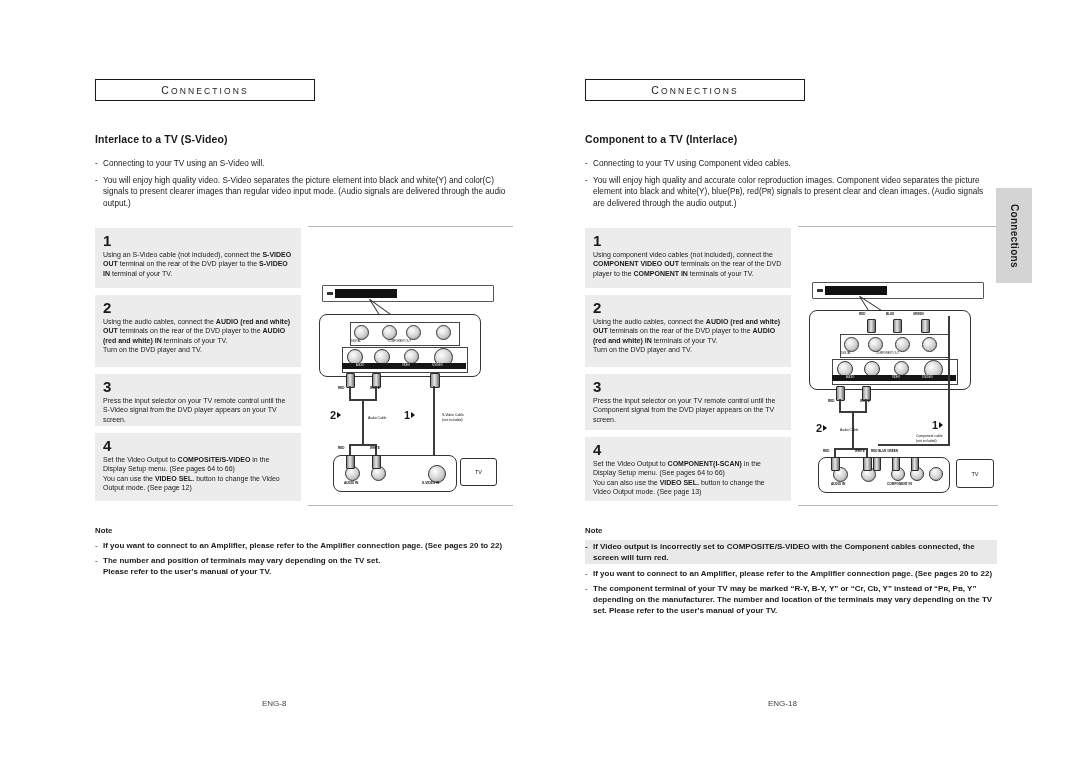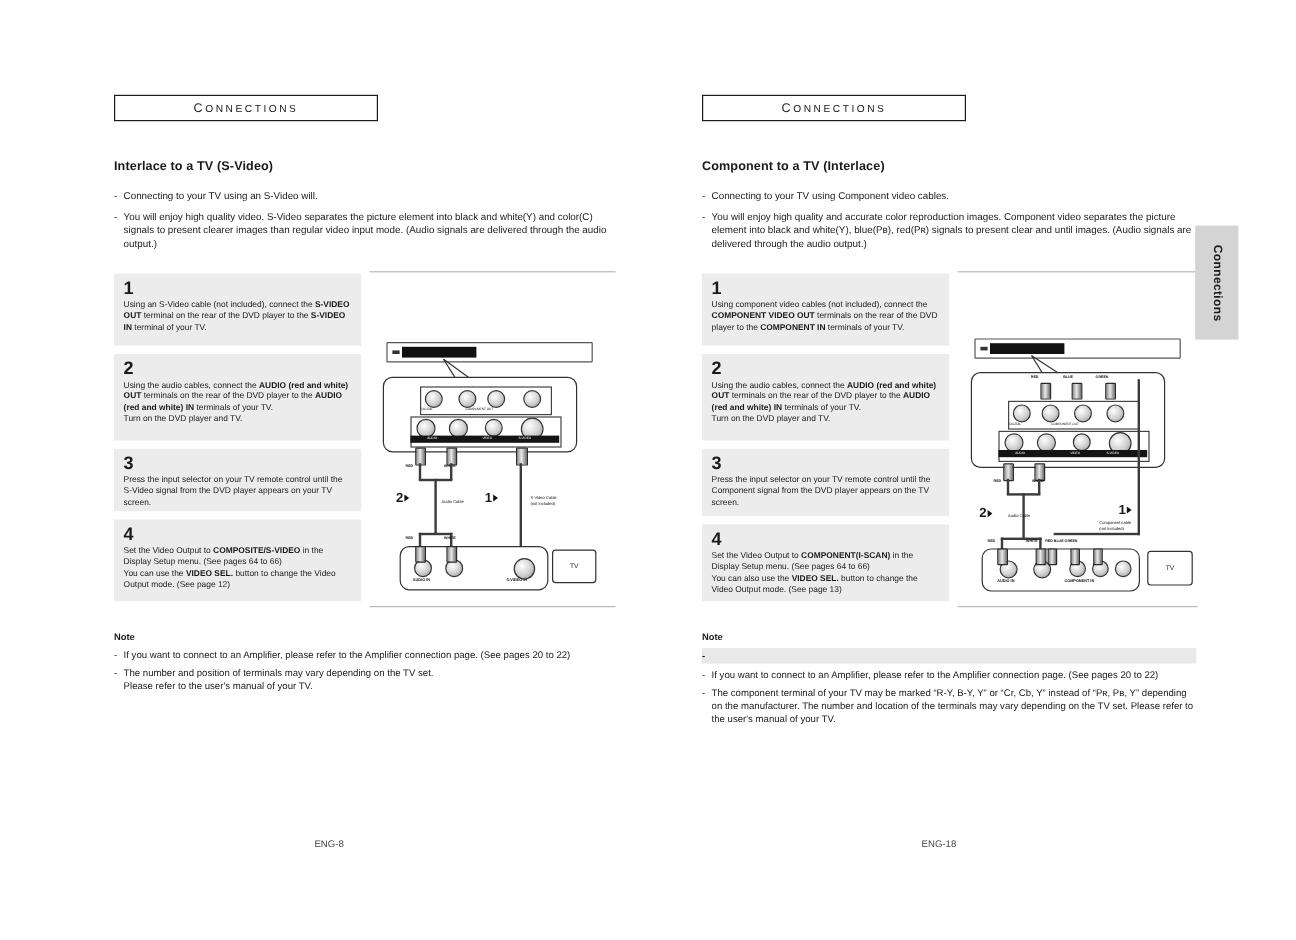--- a/index.html
+++ b/index.html
@@ -33,21 +33,21 @@
 
   
   .diagram-col{position:absolute;}
   .rule{position:absolute;height:1px;background:#b8b8b8;}
 
   
   .note{position:absolute;font-size:8px;line-height:11px;}
   .note .note-h{font-weight:bold;font-size:7.8px;margin-bottom:4px;}
   .note .nrow{display:flex;margin-bottom:4px;}
   .note .nrow .dash{width:8px;flex:none;}
-  .note .nrow .txt{flex:1;}
+  .note .nrow .txt{flex:1;font-weight:bold;}
   .note .nrow.hl{background:#e9e9e9;font-weight:bold;padding:1px 0;}
 
   .footer{position:absolute;font-size:8px;color:#444;}
 
   
   .sidetab{position:absolute;background:#d4d4d4;display:flex;align-items:center;
       justify-content:center;}
   .sidetab span{writing-mode:vertical-rl;font-size:10px;font-weight:bold;letter-spacing:.3px;}
   .dvd-top{position:absolute;border:1px solid #555;background:#fff;border-radius:1px;}
   .dvd-top .vent{position:absolute;background:#333;}
@@ -211,21 +211,21 @@
 
   <div class="sect-title" style="left:45px;top:133px;">Component to a TV (Interlace)</div>
 
   <div class="intro" style="left:45px;top:158px;width:412px;">
     <div class="bullet">
       <div class="dash">-</div>
       <div class="txt">Connecting to your TV using Component video cables.</div>
     </div>
     <div class="bullet">
       <div class="dash">-</div>
-      <div class="txt">You will enjoy high quality and accurate color reproduction images. Component video separates the picture element into black and white(Y), blue(Pʙ), red(Pʀ) signals to present clear and until images. (Audio signals are delivered through the audio output.)</div>
+      <div class="txt">You will enjoy high quality and accurate color reproduction images. Component video separates the picture element into black and white(Y), blue(Pʙ), red(Pʀ) signals to present clear and clean images. (Audio signals are delivered through the audio output.)</div>
     </div>
   </div>
 
   <div class="steps" style="left:45px;top:228px;width:206px;">
     <div class="step" style="height:60px;">
       <div class="num">1</div>
       <div class="body">Using component video cables (not included), connect the <b>COMPONENT VIDEO OUT</b> terminals on the rear of the DVD player to the <b>COMPONENT IN</b> terminals of your TV.</div>
     </div>
     <div class="step" style="height:72px;">
       <div class="num">2</div>
@@ -328,20 +328,21 @@
 
     <div class="tvbox" style="left:158px;top:233px;width:36px;height:27px;">
       <span>TV</span>
     </div>
   </div>
 
   <div class="note" style="left:45px;top:525px;width:412px;">
     <div class="note-h">Note</div>
     <div class="nrow hl">
       <div class="dash">-</div>
+      <div class="txt">If Video output is incorrectly set to COMPOSITE/S-VIDEO with the Component cables connected, the screen will turn red.</div>
     </div>
     <div class="nrow" style="margin-top:4px;">
       <div class="dash">-</div>
       <div class="txt">If you want to connect to an Amplifier, please refer to the Amplifier connection page. (See pages 20 to 22)</div>
     </div>
     <div class="nrow">
       <div class="dash">-</div>
       <div class="txt">The component terminal of your TV may be marked “R-Y, B-Y, Y” or “Cr, Cb, Y” instead of “Pʀ, Pʙ, Y” depending on the manufacturer. The number and location of the terminals may vary depending on the TV set. Please refer to the user's manual of your TV.</div>
     </div>
   </div>

